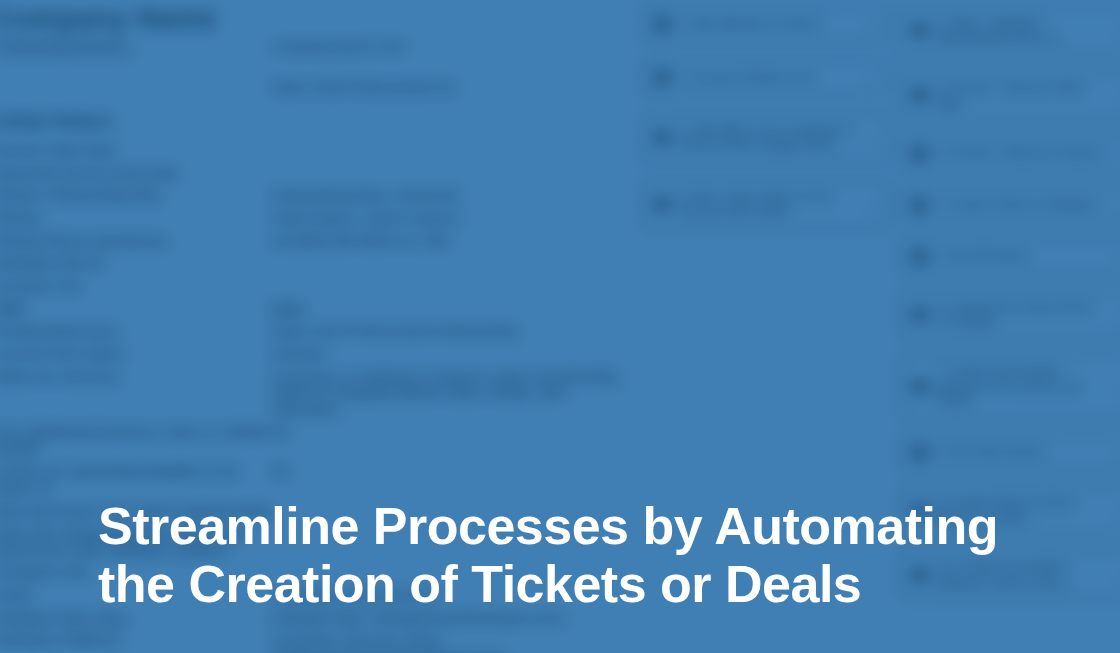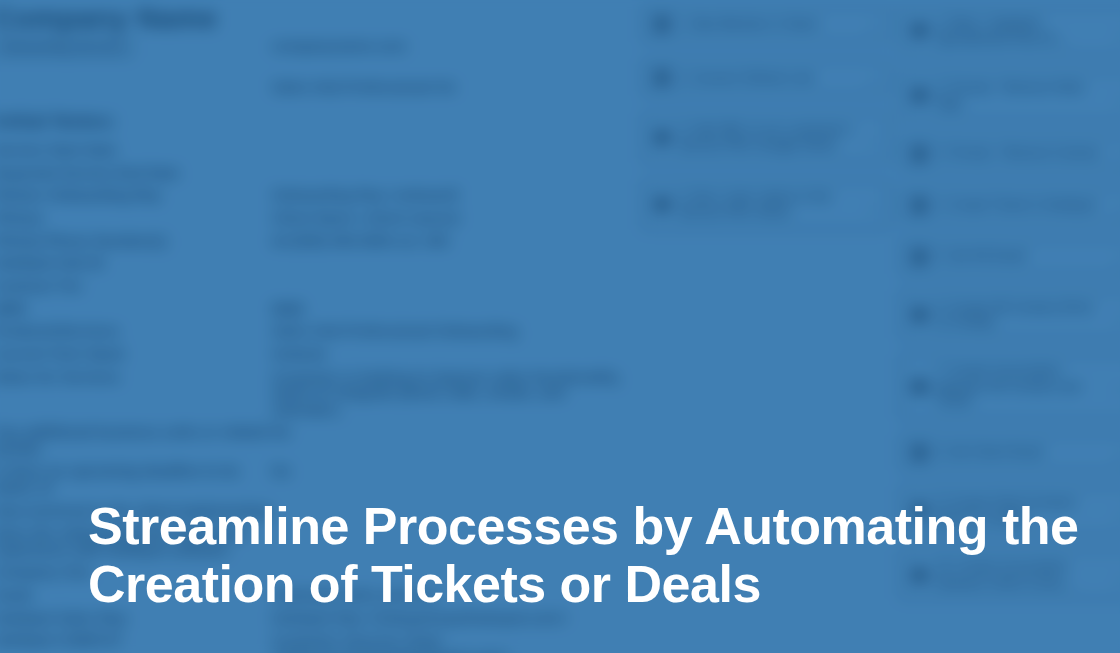--- a/index.html
+++ b/index.html
@@ -99,21 +99,21 @@
     width: 12px; height: 12px;
     opacity: 0.6;
   }
   .overlay-tint {
     position: absolute;
     inset: 0;
     background: rgba(35, 95, 150, 0.35);
   }
   .headline {
     position: absolute;
-    left: 88px;
+    left: 98px;
     right: 40px;
     bottom: 40px;
     color: #ffffff;
     font-size: 52px;
     font-weight: 600;
     line-height: 1.12;
     letter-spacing: -0.5px;
   }
 </style>
 </head>

